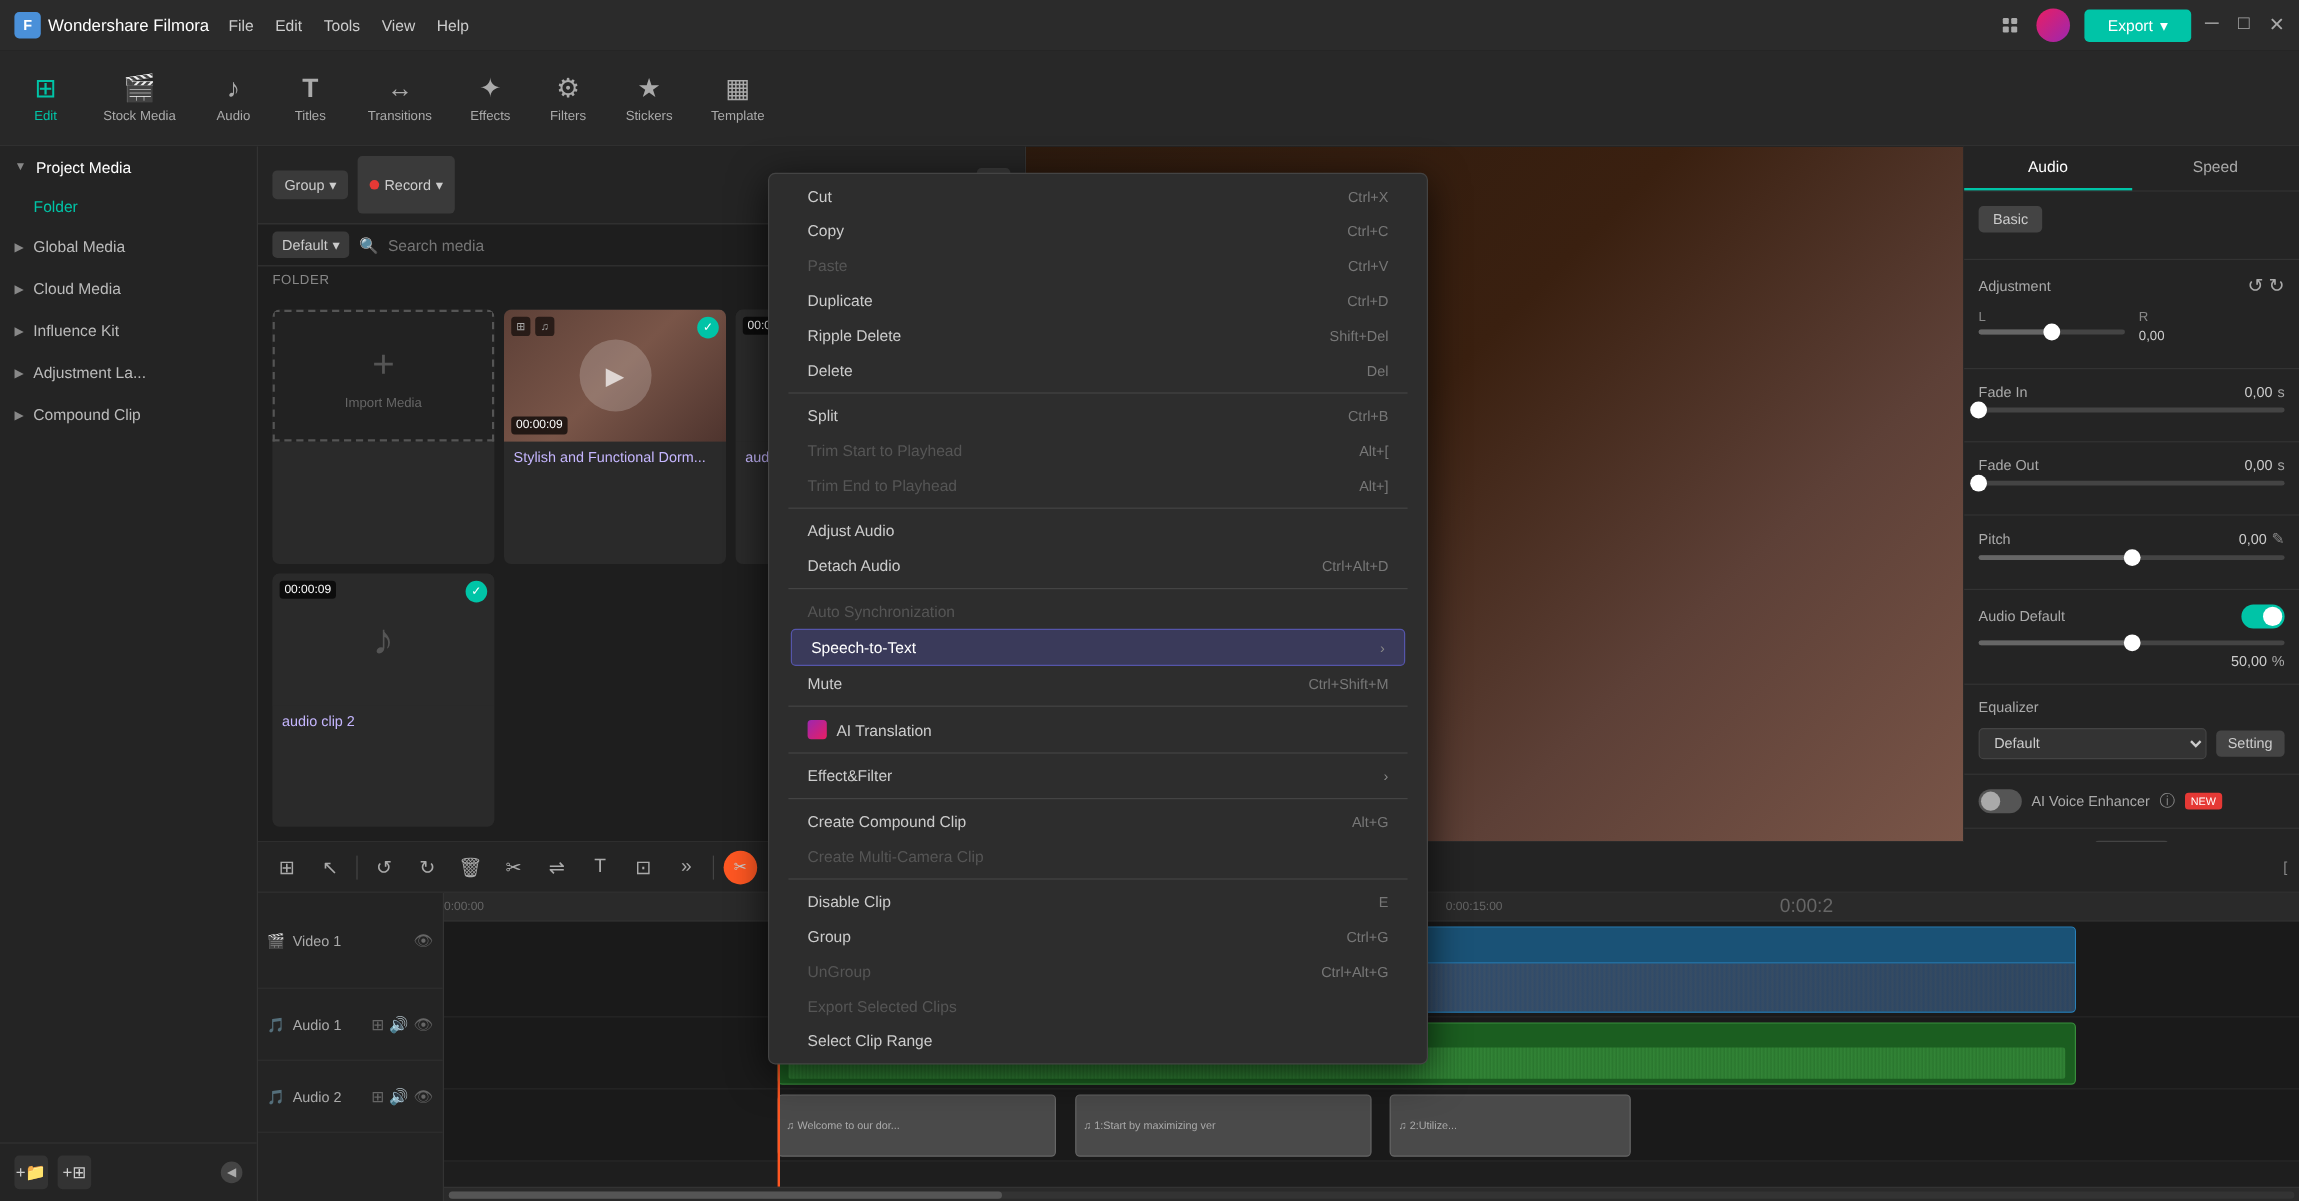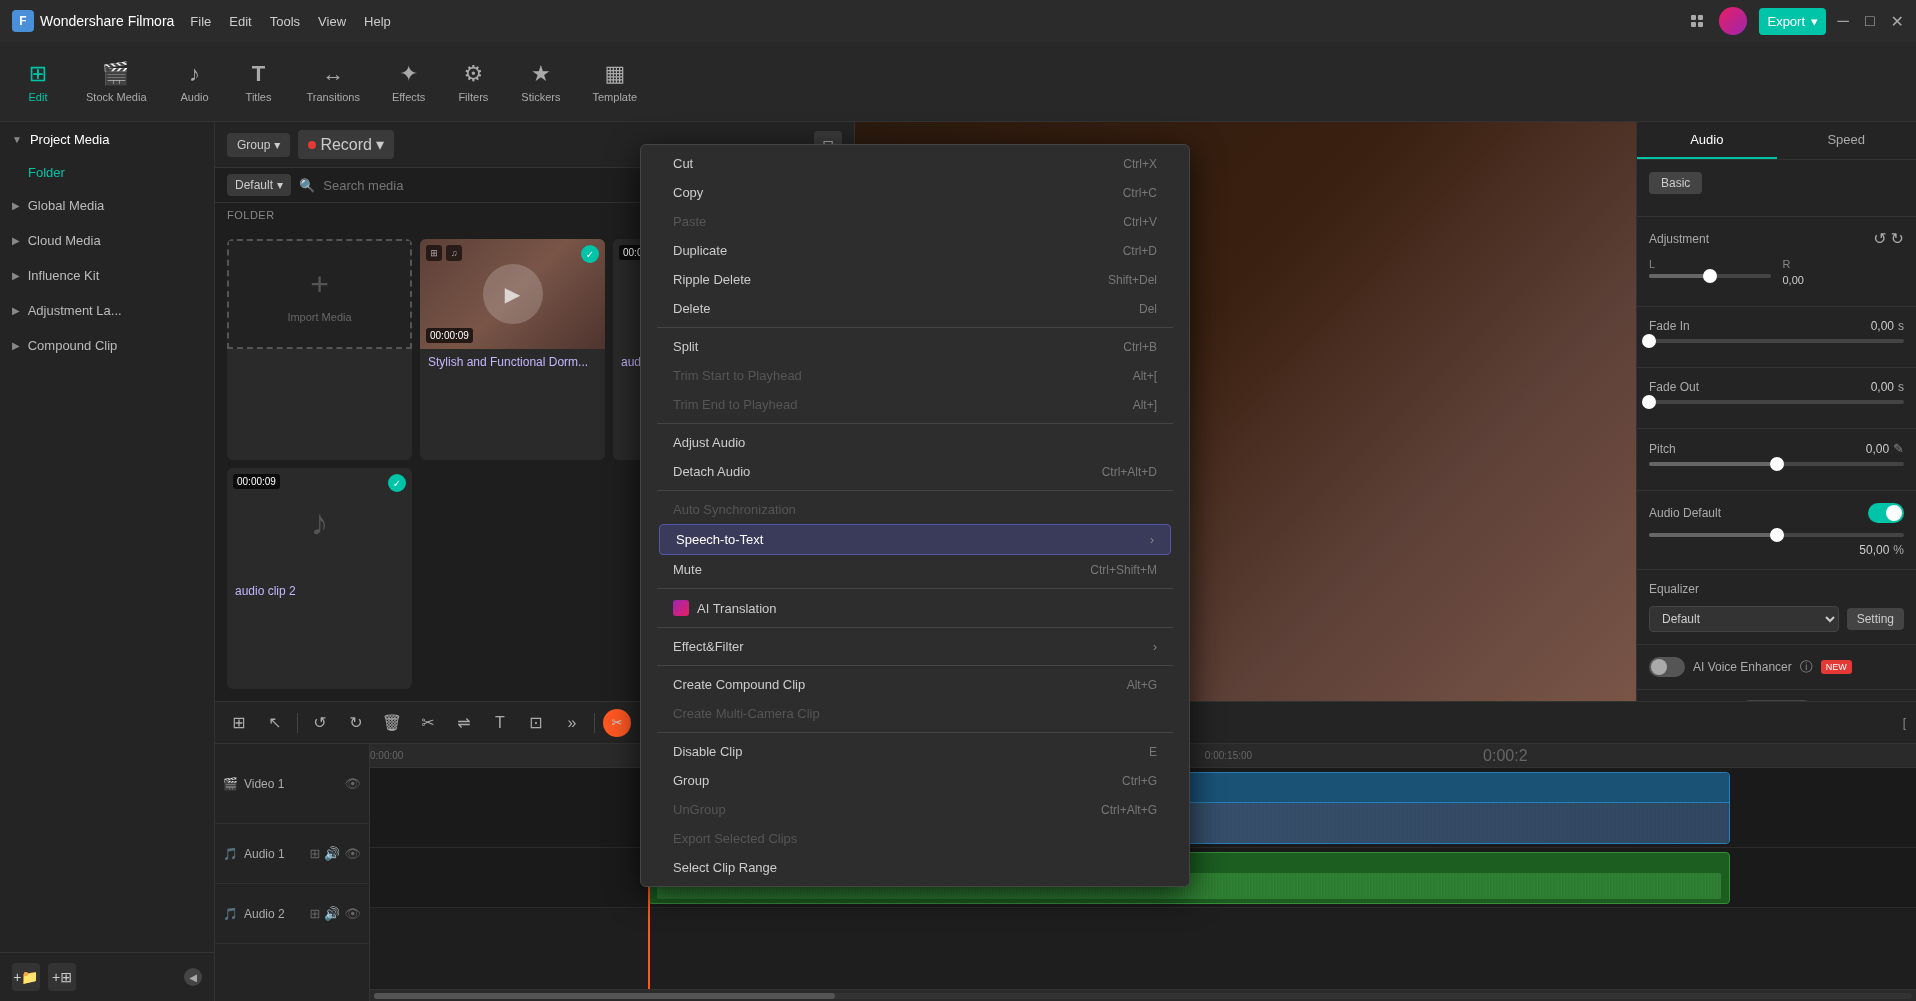--- a/index.html
+++ b/index.html
@@ -7,21 +7,21 @@
 
     
     .titlebar { display: flex; align-items: center; height: 42px; background: #2b2b2b; padding: 0 12px; justify-content: space-between; }
     .titlebar-left { display: flex; align-items: center; gap: 16px; }
     .app-logo { display: flex; align-items: center; gap: 6px; }
     .logo-icon { width: 22px; height: 22px; background: #4a90d9; border-radius: 4px; display: flex; align-items: center; justify-content: center; color: white; font-size: 12px; font-weight: bold; }
     .app-name { color: #fff; font-size: 14px; font-weight: 500; }
     .menu-items { display: flex; gap: 18px; }
     .menu-item { color: #ccc; cursor: pointer; font-size: 13px; }
     .titlebar-right { display: flex; align-items: center; gap: 12px; }
-    .export-btn { background: #00c4a7; color: #fff; border: none; border-radius: 4px; padding: 6px 8px; font-size: 13px; cursor: pointer; display: flex; align-items: center; gap: 6px; }
+    .export-btn { background: #00c4a7; color: #fff; border: none; border-radius: 4px; padding: 6px 19px; font-size: 13px; cursor: pointer; display: flex; align-items: center; gap: 6px; }
     .window-controls { display: flex; gap: 16px; color: #aaa; }
     .win-ctrl { cursor: pointer; font-size: 16px; }
     .grid-icon { display: flex; gap: 2px; flex-wrap: wrap; width: 16px; }
     .grid-dot { width: 5px; height: 5px; background: #aaa; border-radius: 1px; }
     .avatar { width: 28px; height: 28px; border-radius: 50%; background: linear-gradient(135deg, #e91e63, #9c27b0); }
 
     
     .toolbar { display: flex; align-items: center; height: 80px; background: #282828; border-bottom: 1px solid #333; padding: 0 8px; gap: 4px; }
     .tool-item { display: flex; flex-direction: column; align-items: center; gap: 4px; padding: 6px 14px; cursor: pointer; border-radius: 6px; color: #aaa; min-width: 60px; }
     .tool-item.active { color: #00c4a7; }
@@ -38,21 +38,21 @@
     .sidebar-item.active { color: #fff; }
     .sidebar-subitem { padding: 8px 28px; cursor: pointer; color: #00c4a7; font-size: 13px; }
     .sidebar-footer { display: flex; gap: 8px; padding: 10px 12px; border-top: 1px solid #333; margin-top: auto; }
     .sidebar-footer-btn { width: 28px; height: 28px; background: #333; border-radius: 4px; display: flex; align-items: center; justify-content: center; cursor: pointer; font-size: 14px; }
     .collapse-btn { width: 18px; height: 18px; background: #444; border-radius: 50%; display: flex; align-items: center; justify-content: center; cursor: pointer; font-size: 10px; color: #aaa; margin-left: auto; align-self: center; }
 
     
     .media-panel { flex: 1; display: flex; flex-direction: column; max-width: 640px; background: #1e1e1e; border-right: 1px solid #333; }
     .media-toolbar { display: flex; align-items: center; gap: 8px; padding: 8px 12px; border-bottom: 1px solid #333; background: #242424; }
     .import-btn { background: #3a3a3a; color: #ccc; border: none; border-radius: 4px; padding: 5px 10px; cursor: pointer; display: flex; align-items: center; gap: 4px; font-size: 12px; }
-    .record-btn { background: #3a3a3a; color: #ccc; border: none; border-radius: 4px; padding: 5px 10px; cursor: pointer; display: flex; align-items: center; gap: 4px; font-size: 16px; }
+    .record-btn { background: #3a3a3a; color: #ccc; border: none; border-radius: 4px; padding: 17px 10px; cursor: pointer; display: flex; align-items: center; gap: 4px; font-size: 12px; }
     .record-dot { width: 8px; height: 8px; background: #e53935; border-radius: 50%; }
     .filter-btn { width: 28px; height: 28px; background: #3a3a3a; border-radius: 4px; display: flex; align-items: center; justify-content: center; cursor: pointer; font-size: 14px; color: #aaa; }
     .search-bar { display: flex; align-items: center; gap: 8px; padding: 6px 12px; border-bottom: 1px solid #333; }
     .sort-btn { background: #3a3a3a; color: #ccc; border: none; border-radius: 4px; padding: 4px 8px; cursor: pointer; font-size: 12px; display: flex; align-items: center; gap: 4px; }
     .search-input { background: transparent; border: none; color: #aaa; outline: none; font-size: 13px; flex: 1; }
     .folder-label { padding: 6px 12px; color: #888; font-size: 11px; letter-spacing: 0.5px; }
     .media-grid { display: flex; flex-wrap: wrap; gap: 8px; padding: 12px; overflow-y: auto; flex: 1; }
     .media-item { width: 185px; border-radius: 6px; overflow: hidden; background: #2a2a2a; cursor: pointer; position: relative; }
     .media-thumb { width: 100%; height: 110px; background: #333; display: flex; align-items: center; justify-content: center; position: relative; }
     .media-thumb.import-area { border: 2px dashed #555; background: #222; flex-direction: column; gap: 8px; color: #666; }
@@ -516,20 +516,31 @@
                 <div style="width:100%;height:100%;padding:4px 8px;display:flex;flex-direction:column;gap:2px;">
                   <div style="display:flex;align-items:center;gap:4px;">
                     <span style="font-size:12px;color:#81c784;">♫</span>
                     <span style="font-size:10px;color:#a5d6a7;">Hello World</span>
                   </div>
                   <div style="flex:1;background:repeating-linear-gradient(90deg,#2e7d32 0px,#388e3c 1px,#2e7d32 3px);border-radius:2px;opacity:0.8;"></div>
                 </div>
               </div>
             </div>
 
+            <div class="tl-track-row" style="height:60px;background:#1a1a1a;">
+              <div class="tl-sub-clip" style="left:18%;width:15%;height:52px;top:4px;background:#4a4a4a;border:1px solid #666;">
+                <span style="font-size:9px;color:#aaa;">♫ Welcome to our dor...</span>
+              </div>
+              <div class="tl-sub-clip" style="left:34%;width:16%;height:52px;top:4px;background:#4a4a4a;border:1px solid #666;">
+                <span style="font-size:9px;color:#aaa;">♫ 1:Start by maximizing ver</span>
+              </div>
+              <div class="tl-sub-clip" style="left:51%;width:13%;height:52px;top:4px;background:#4a4a4a;border:1px solid #666;">
+                <span style="font-size:9px;color:#aaa;">♫ 2:Utilize...</span>
+              </div>
+            </div>
 
             <div style="position:absolute;top:0;bottom:0;left:18%;width:2px;background:#ff5722;z-index:20;pointer-events:none;">
               <div style="width:16px;height:16px;background:#ff5722;position:absolute;top:0;left:-7px;clip-path:polygon(0 0, 100% 0, 50% 100%);"></div>
             </div>
           </div>
 
           <div style="height:12px;background:#2a2a2a;border-top:1px solid #333;display:flex;align-items:center;padding:0 4px;">
             <div style="width:100%;height:6px;background:#333;border-radius:3px;position:relative;">
               <div style="width:30%;height:100%;background:#555;border-radius:3px;position:absolute;left:0;"></div>
             </div>

